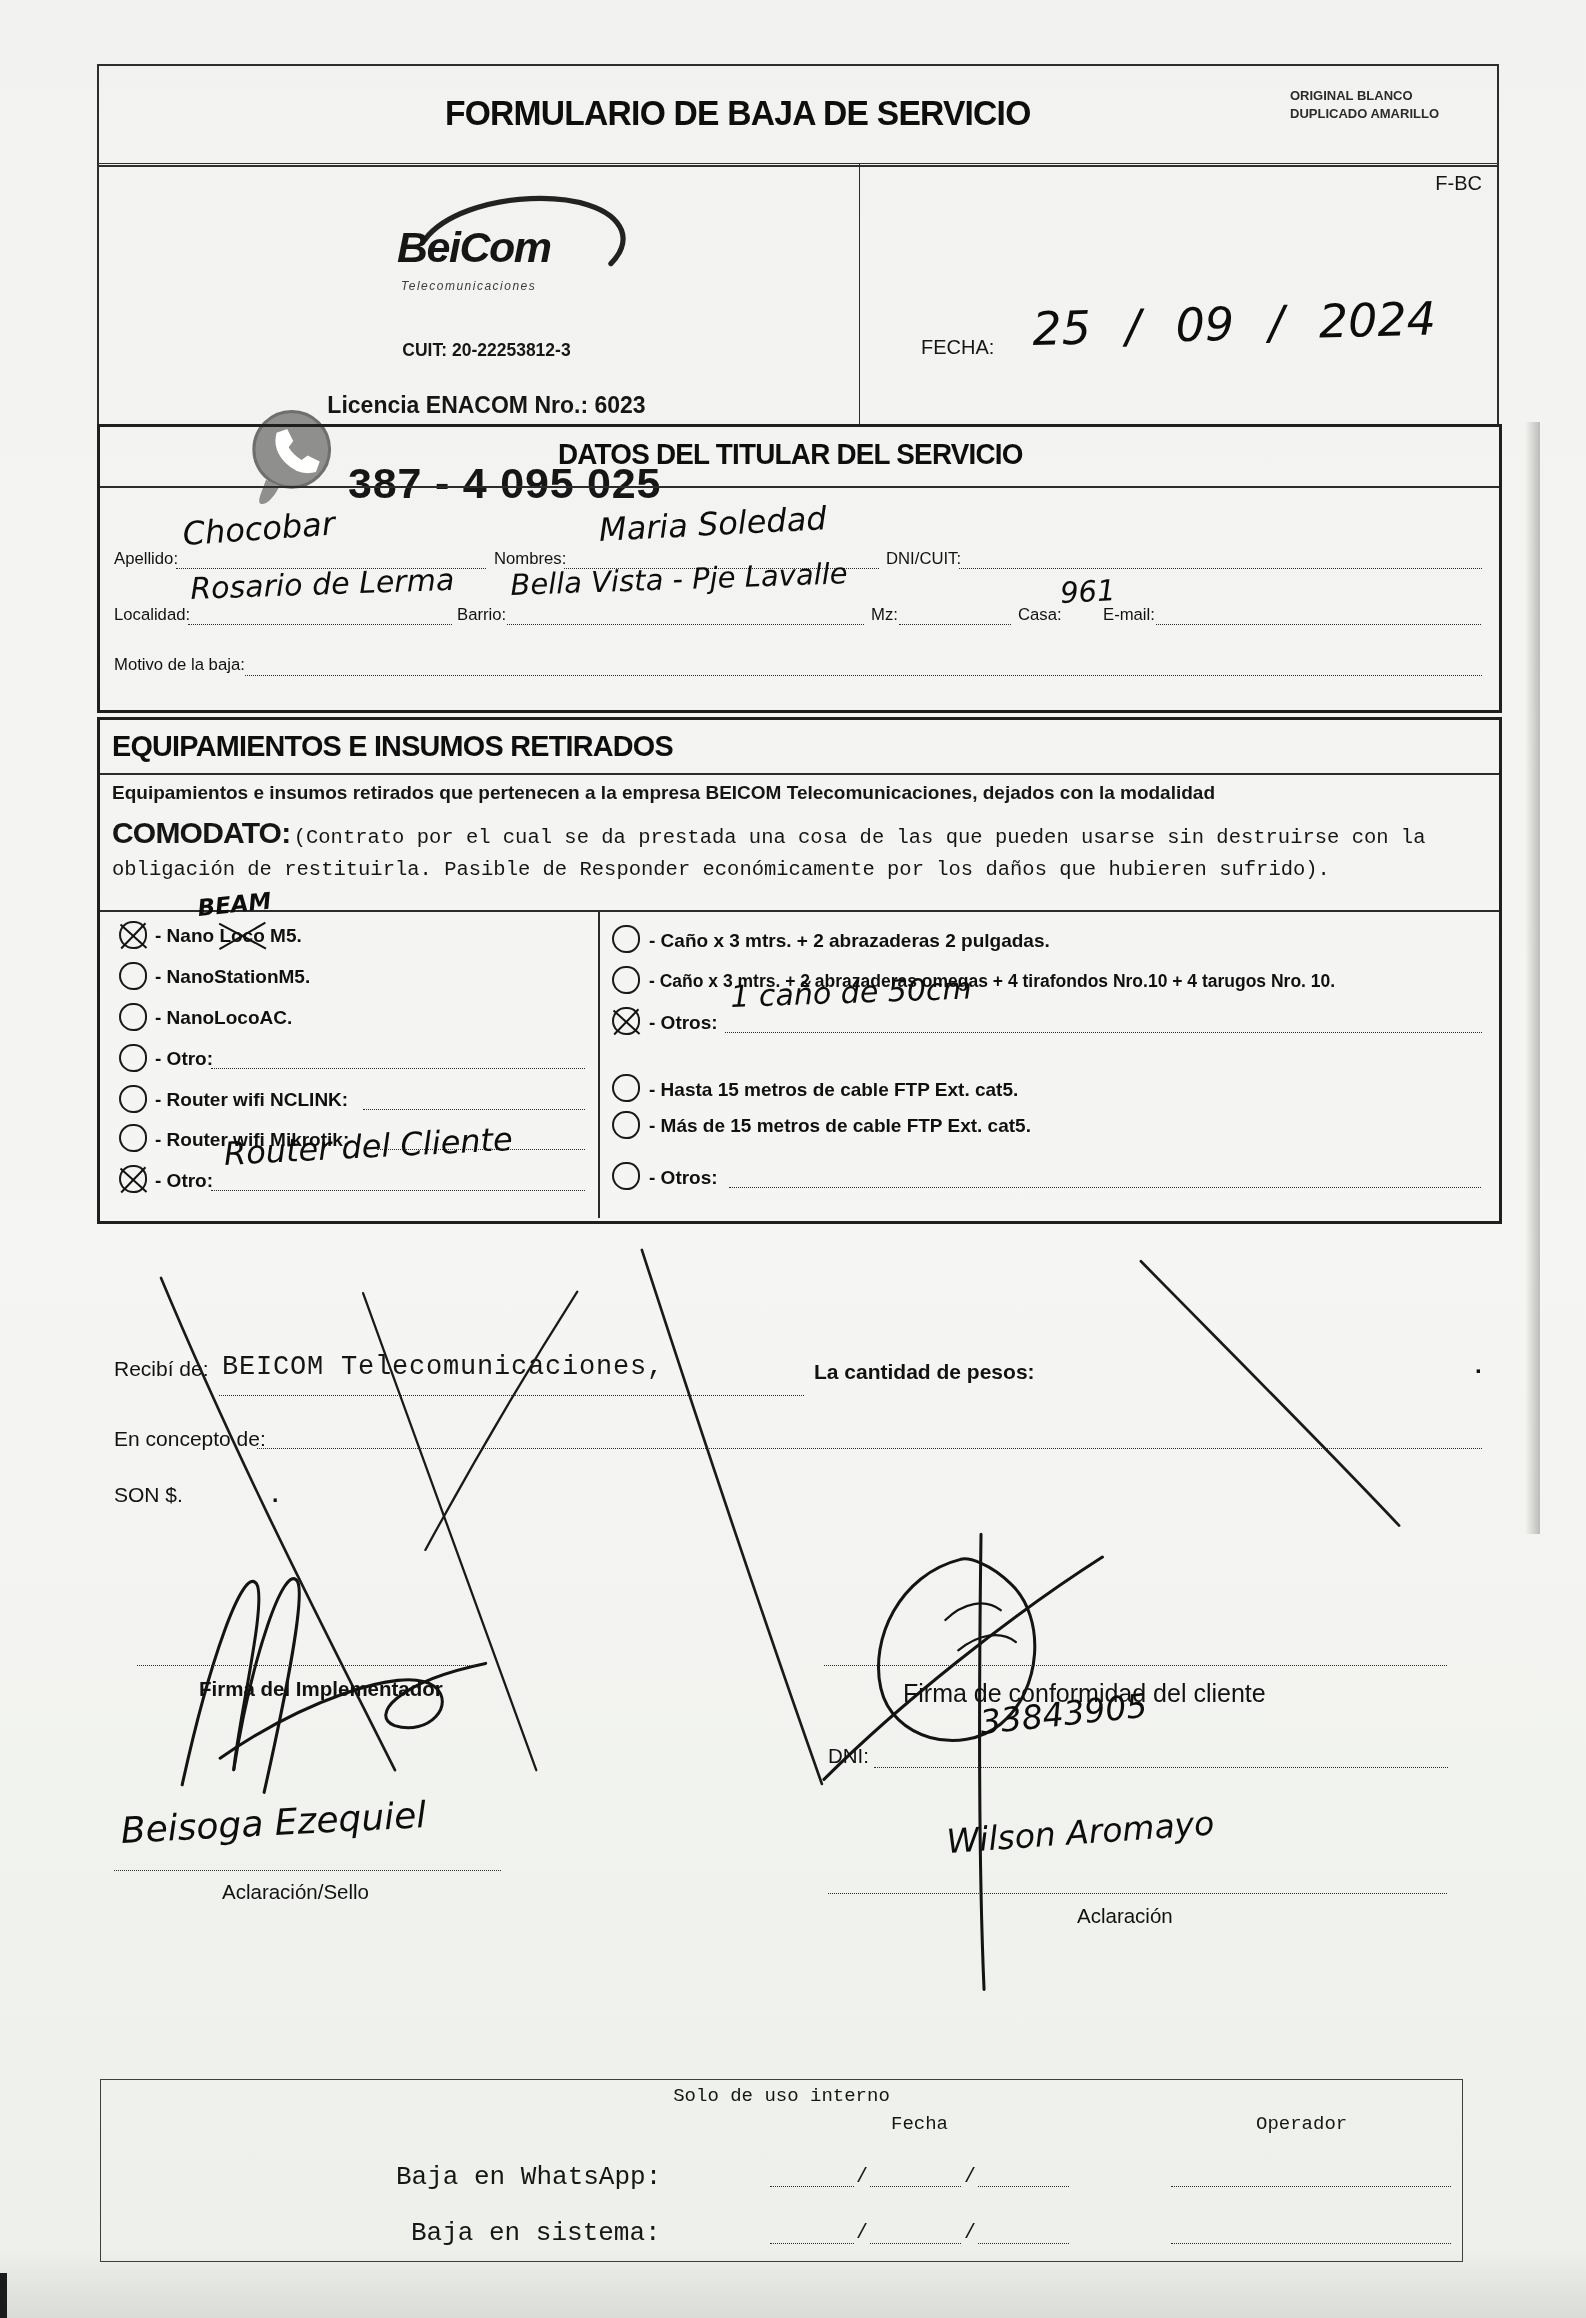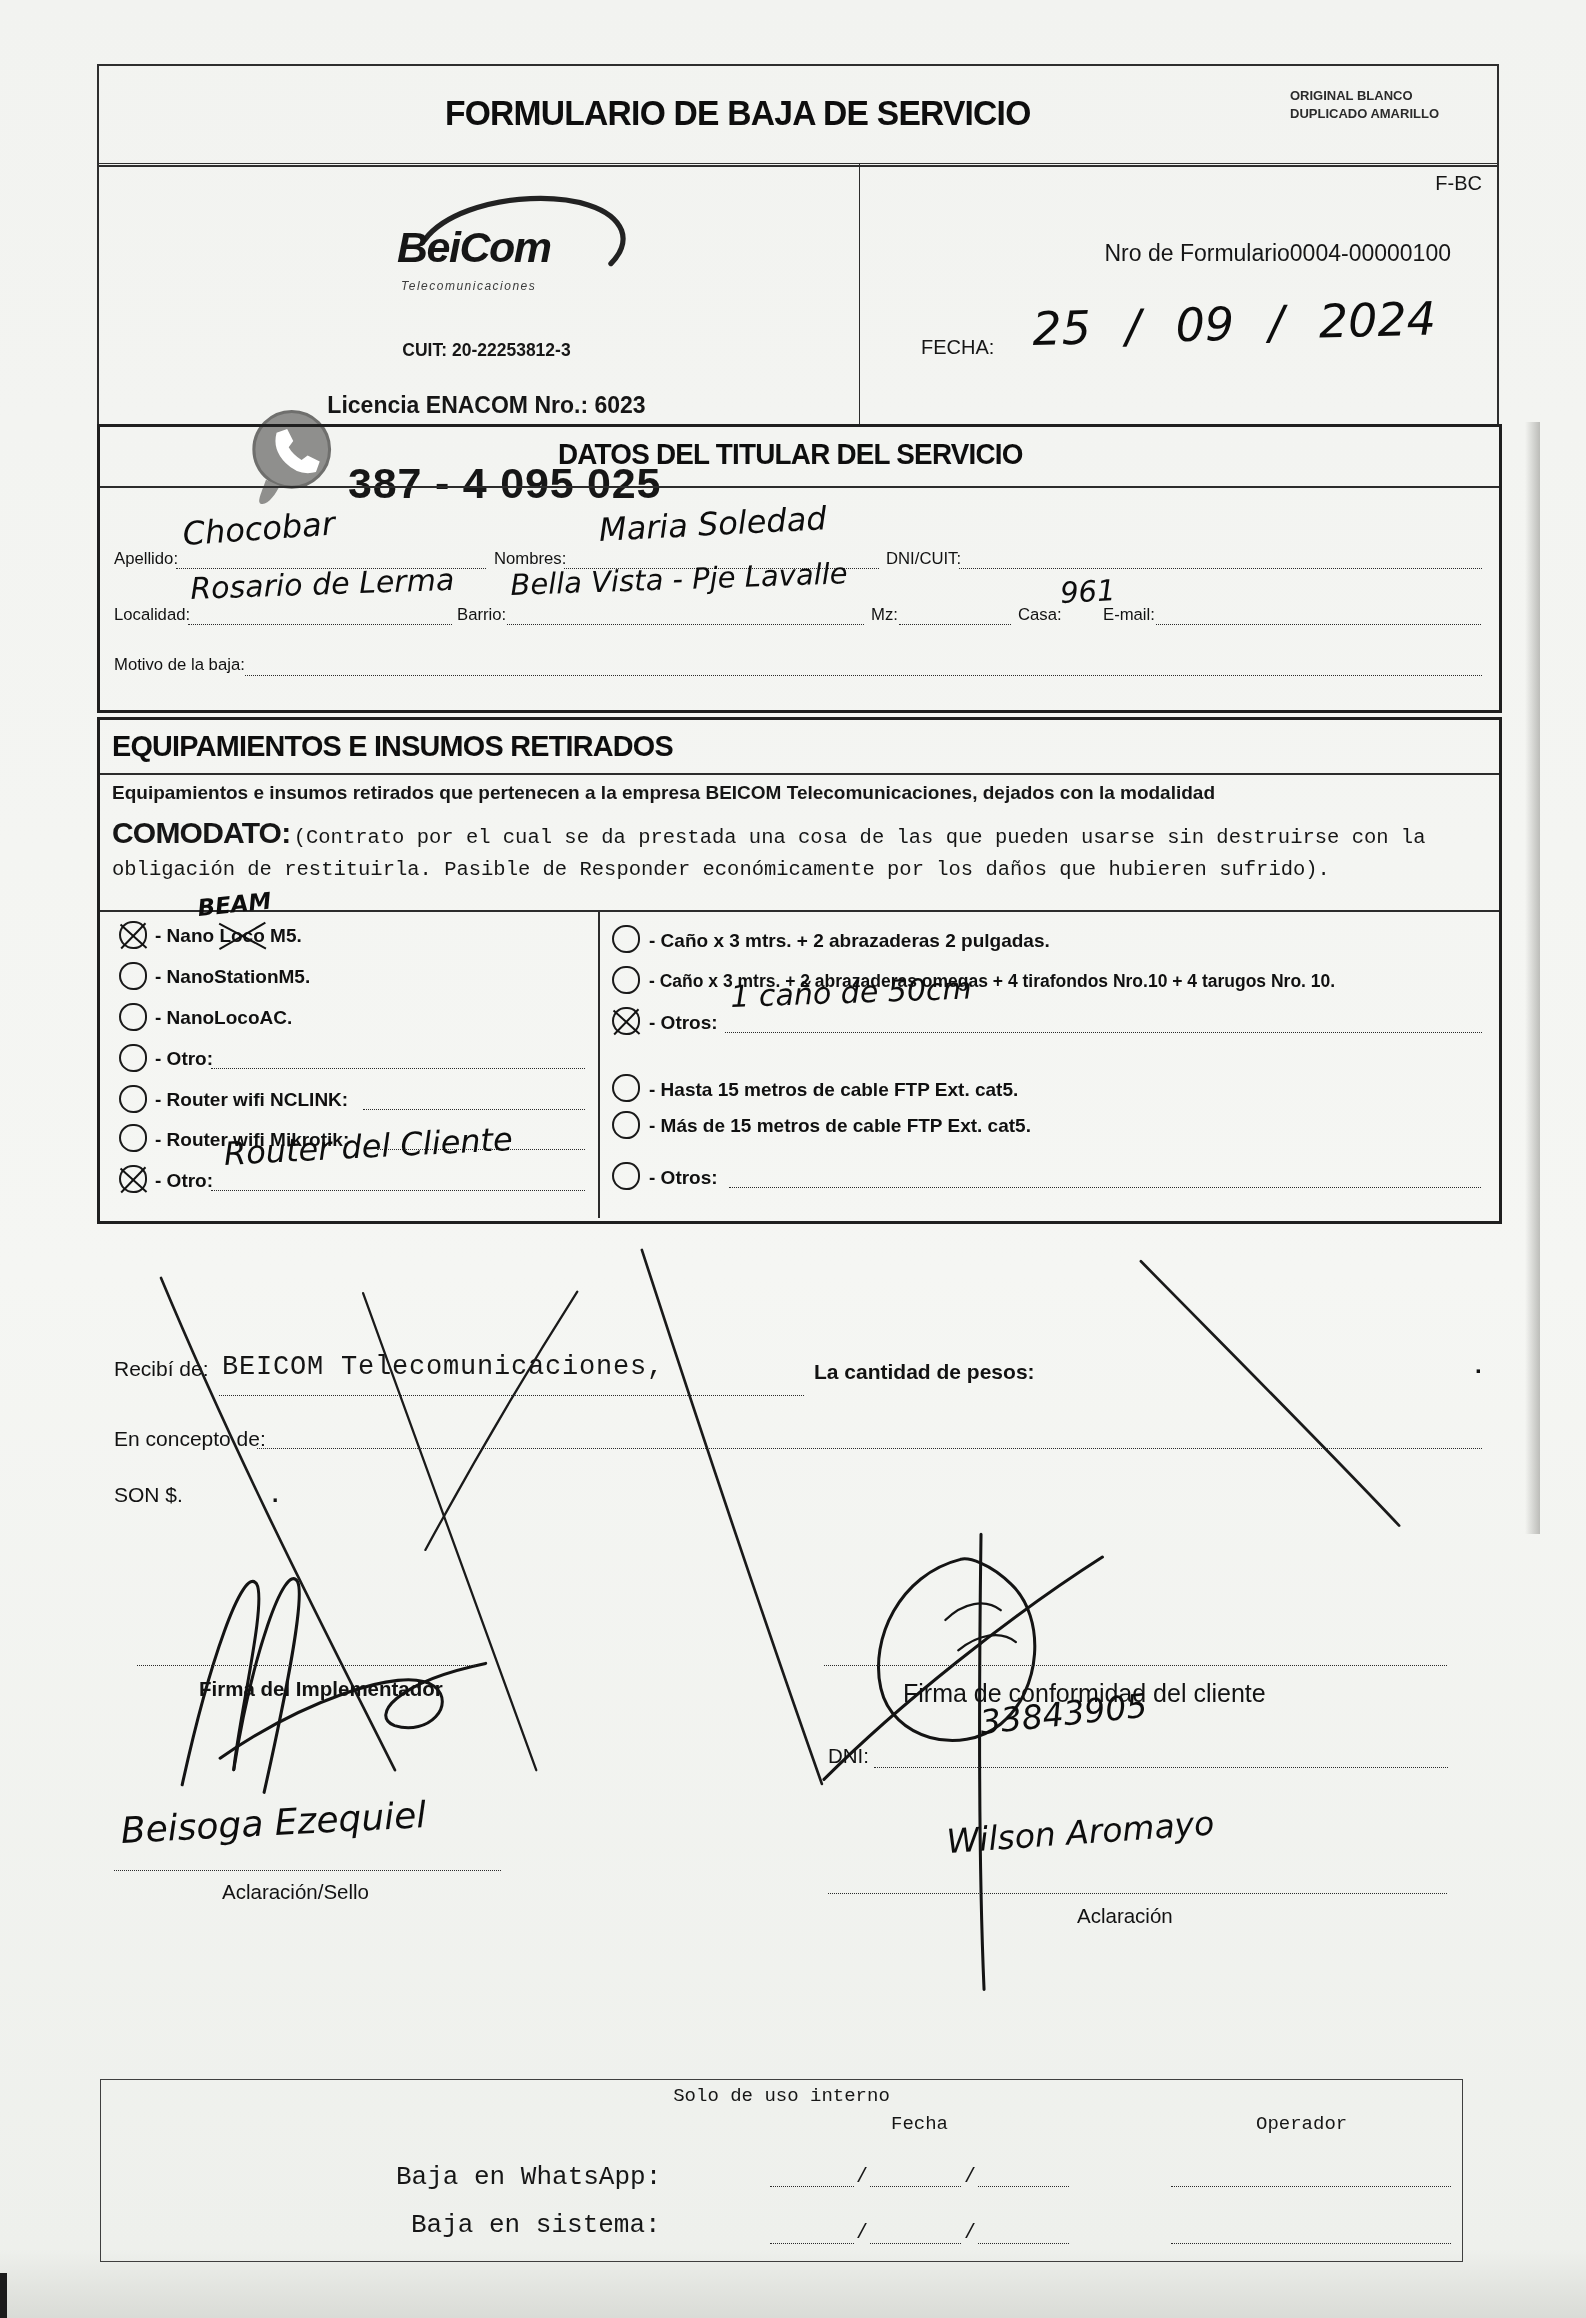--- a/index.html
+++ b/index.html
@@ -64,23 +64,20 @@
 
     <svg class="sig" style="left:150px;top:243px;" width="90" height="106" viewBox="0 0 118 140">
       <circle cx="56" cy="56" r="50" fill="#8f8f8d"></circle>
       <circle cx="56" cy="56" r="50" fill="none" stroke="#6f6f6d" stroke-width="4"></circle>
       <path d="M22 96 C 14 118 10 126 16 128 C 24 130 36 114 40 104 Z" fill="#8f8f8d"></path>
       <path d="M36 34 q-6 22 12 40 q18 18 40 12 l5-14 -16-8 -8 6 q-12-8 -17-17 l6-8 -8-16 z" fill="#fff"></path>
     </svg>
     <div class="abs" style="left:249px;top:295px;font-size:43px;font-weight:700;letter-spacing:0.8px;">387 - 4 095 025</div>
 
     <div class="abs" style="left:1246px;top:7.6px;width:137px;text-align:right;font-size:20px;">F-BC</div>
-    <div class="abs" style="left:805px;top:76px;width:547px;text-align:right;font-size:23px;">
-      <span>Nro de Formulario</span><span>0004-00000100</span>
-    </div>
     <div class="abs" style="left:822px;top:172px;font-size:20px;">FECHA:</div>
     <div class="hw" style="left:934px;top:138px;font-size:46px;word-spacing:20px;transform:rotate(-1.5deg);">25 / 09 / 2024</div>
   </div>
 
   <div class="box thick" style="left:97px;top:424px;width:1399px;height:283px;">
     <div class="sec-title" style="left:50%;top:10.6px;transform:translateX(-50%) scaleX(.96);font-size:29px;">DATOS DEL TITULAR DEL SERVICIO</div>
     <div class="rule" style="left:0;top:59px;width:100%;"></div>
   </div>
 
   <div class="lbl" style="left:114px;top:549px;">Apellido:</div>
@@ -222,21 +219,21 @@
     <div class="abs" style="left:1155px;top:33px;font-size:19px;">Operador</div>
 
     <div class="abs" style="left:295px;top:82px;font-size:26px;">Baja en WhatsApp:</div>
     <div class="dots" style="left:669px;top:106px;width:84px;"></div>
     <div class="abs" style="left:755px;top:85px;font-size:20px;">/</div>
     <div class="dots" style="left:769px;top:106px;width:91px;"></div>
     <div class="abs" style="left:863px;top:85px;font-size:20px;">/</div>
     <div class="dots" style="left:877px;top:106px;width:91px;"></div>
     <div class="dots" style="left:1070px;top:106px;width:280px;"></div>
 
-    <div class="abs" style="left:310px;top:130px;font-size:26px;">Baja en sistema:</div>
+    <div class="abs" style="left:310px;top:138px;font-size:26px;">Baja en sistema:</div>
     <div class="dots" style="left:669px;top:163px;width:84px;"></div>
     <div class="abs" style="left:755px;top:141px;font-size:20px;">/</div>
     <div class="dots" style="left:769px;top:163px;width:91px;"></div>
     <div class="abs" style="left:863px;top:141px;font-size:20px;">/</div>
     <div class="dots" style="left:877px;top:163px;width:91px;"></div>
     <div class="dots" style="left:1070px;top:163px;width:280px;"></div>
   </div>
 
   <div class="scan-shadow-right" style="left:1525px;top:422px;width:15px;height:1112px;"></div>
   <div class="corner-mark" style="left:0;top:2273px;width:6.8px;height:46px;"></div>

